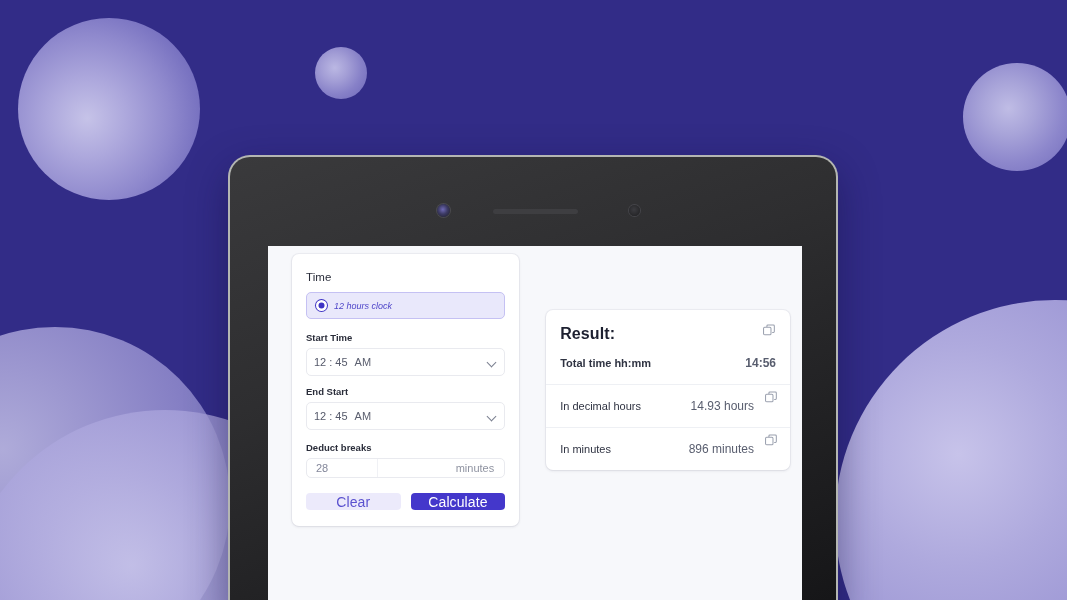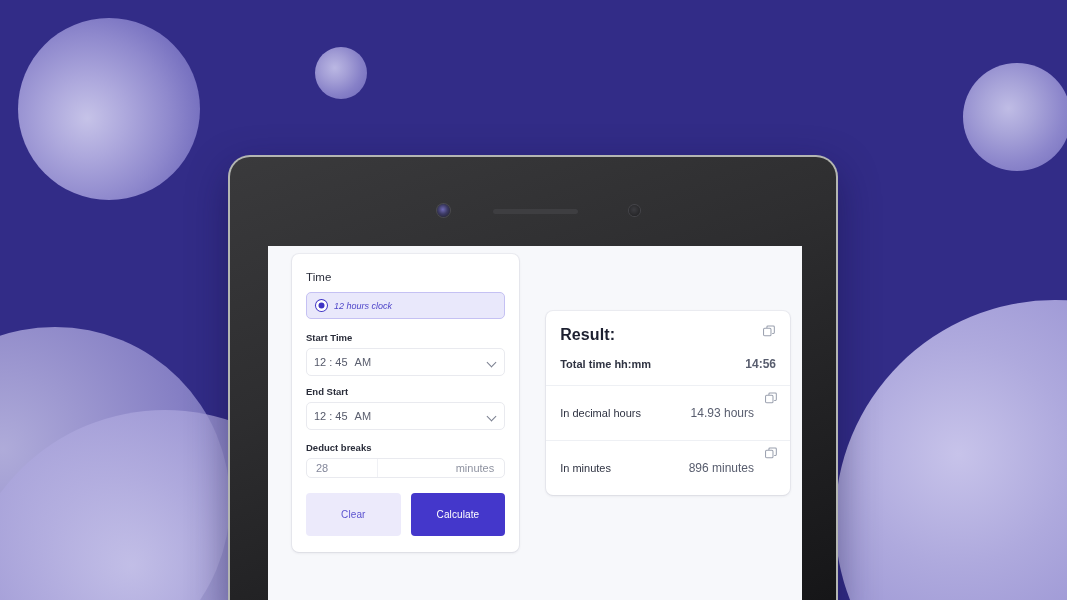--- a/index.html
+++ b/index.html
@@ -221,40 +221,40 @@
     overflow: hidden;
   }
   #deduct-value { padding: 0 9px; flex: 0 0 70px; color: #83879a; }
   #deduct-div { width: 1px; align-self: stretch; background: #f0f1f5; }
   #deduct-unit { margin-left: auto; padding-right: 10px; color: #8f93a1; }
 
   
   .btn-row { display: flex; gap: 10px; }
   .btn {
     flex: 1;
-    height: 43px;
+    height: 17px;
     border: none;
     border-radius: 4px;
-    font-size: 10px;
+    font-size: 14px;
     font-family: "Liberation Sans", sans-serif;
     cursor: pointer;
     letter-spacing: .1px;
   }
   #clear-button { background: #eceafb; color: #5b52cf; }
   #calculate-button { background: #4437cb; color: #ffffff; }
 
   
   #result-head { padding: 15px 14px 11px 14px; position: relative; }
   #result-title {
     font-size: 16px; font-weight: bold; color: #1d2030;
     letter-spacing: .1px;
   }
   .res-row {
     display: flex; align-items: center;
-    padding: 20px 14px;
+    padding: 14px 14px;
     position: relative;
     border-top: 1px solid #eef0f4;
   }
   #row-total { border-top: none; padding: 2px 14px 14px 14px; font-weight: bold; }
   .res-label { font-size: 11px; color: #2f3342; }
   .res-value { margin-left: auto; font-size: 12px; color: #585d6e; }
   #row-decimal .res-value, #row-minutes .res-value { padding-right: 22px; }
 
   .copy-icon {
     width: 13px; height: 13px;

